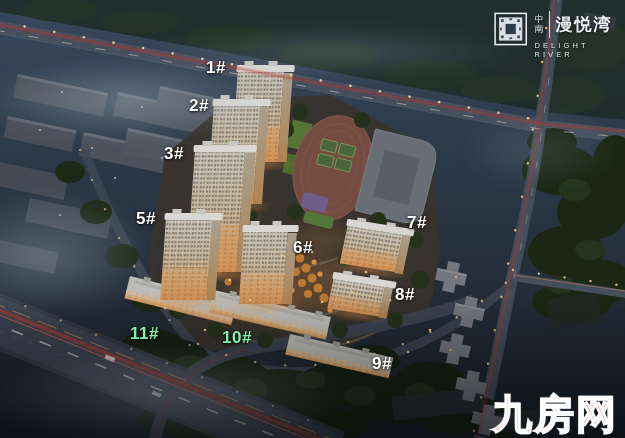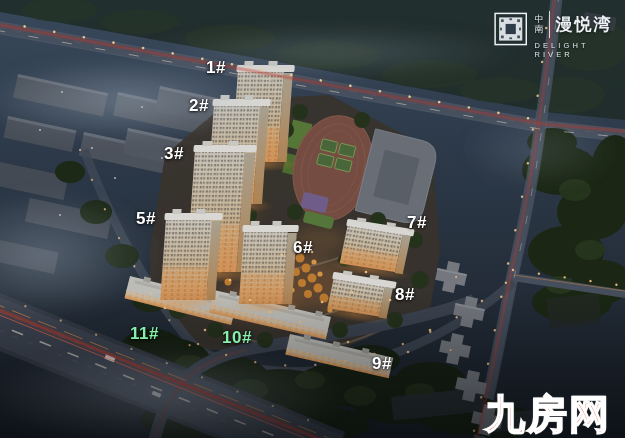--- a/index.html
+++ b/index.html
@@ -19,21 +19,21 @@
   .logo{position:absolute;top:11px;left:494px;display:flex;gap:7px;color:#eef2f6;align-items:flex-start;}
   .logo-text{display:flex;flex-direction:column;justify-content:flex-end;}
   .logo-row{display:flex;align-items:center;gap:5px;}
   .logo-cn-small{font-size:9px;line-height:1.05;width:10px;word-break:break-all;opacity:.95;
     text-shadow:0 1px 2px rgba(0,0,0,.6);}
   .logo-divider{width:1px;height:27px;background:rgba(240,244,248,.85);}
   .logo-cn{font-size:17px;letter-spacing:2px;font-weight:700;text-shadow:0 1px 3px rgba(0,0,0,.55);}
   .logo-en{font-size:7.5px;letter-spacing:3.1px;margin-top:3px;color:#e2e9f0;
     text-shadow:0 1px 2px rgba(0,0,0,.6);font-weight:normal;}
   
-  .watermark{position:absolute;right:14px;bottom:4px;text-align:left;line-height:1;}
+  .watermark{position:absolute;right:7px;bottom:4px;text-align:left;line-height:1;}
   .wm-name{
     font-size:40px;font-weight:bold;color:var(--wm-red,#d3281e);letter-spacing:2px;
     -webkit-text-stroke:1.6px #ffffff;
     text-shadow:0 0 1px #fff,0 0 2px rgba(255,255,255,.8);
   }
   .wm-url{
     font-size:13.5px;font-weight:bold;color:var(--wm-red,#d3281e);margin-top:-3px;
     -webkit-text-stroke:.7px #ffffff;letter-spacing:.4px;
     text-shadow:0 0 1px #fff;
   }

